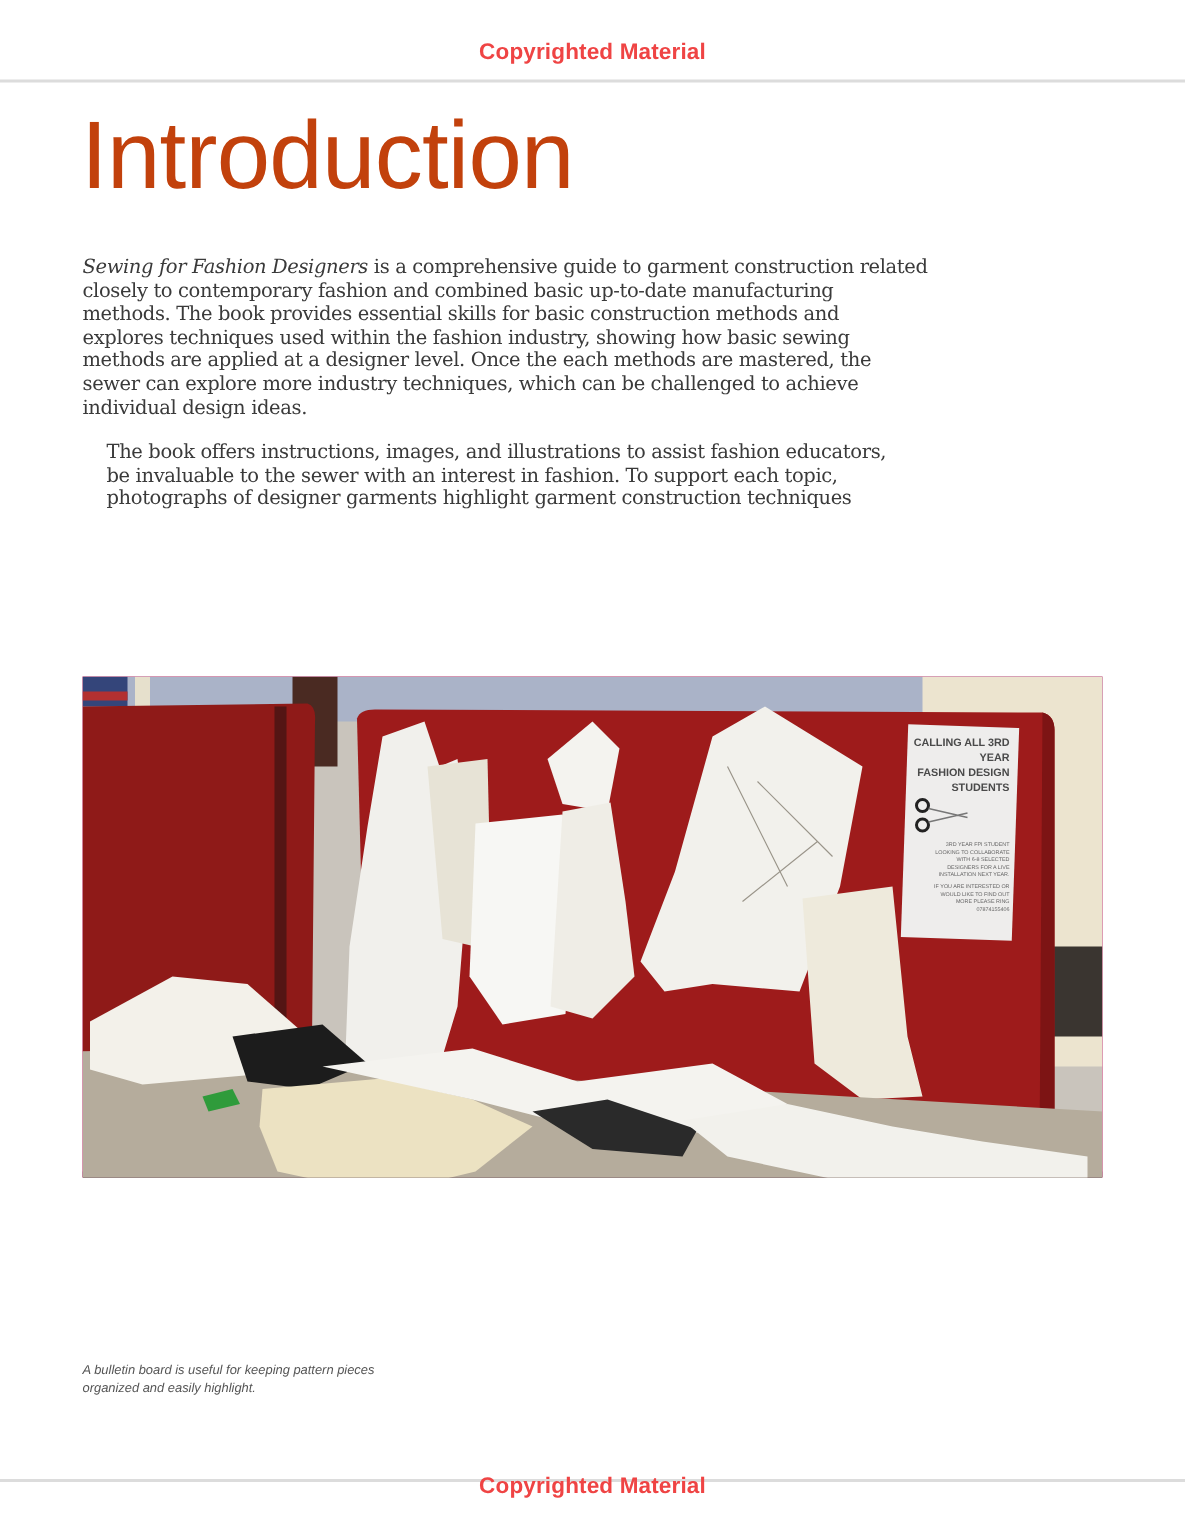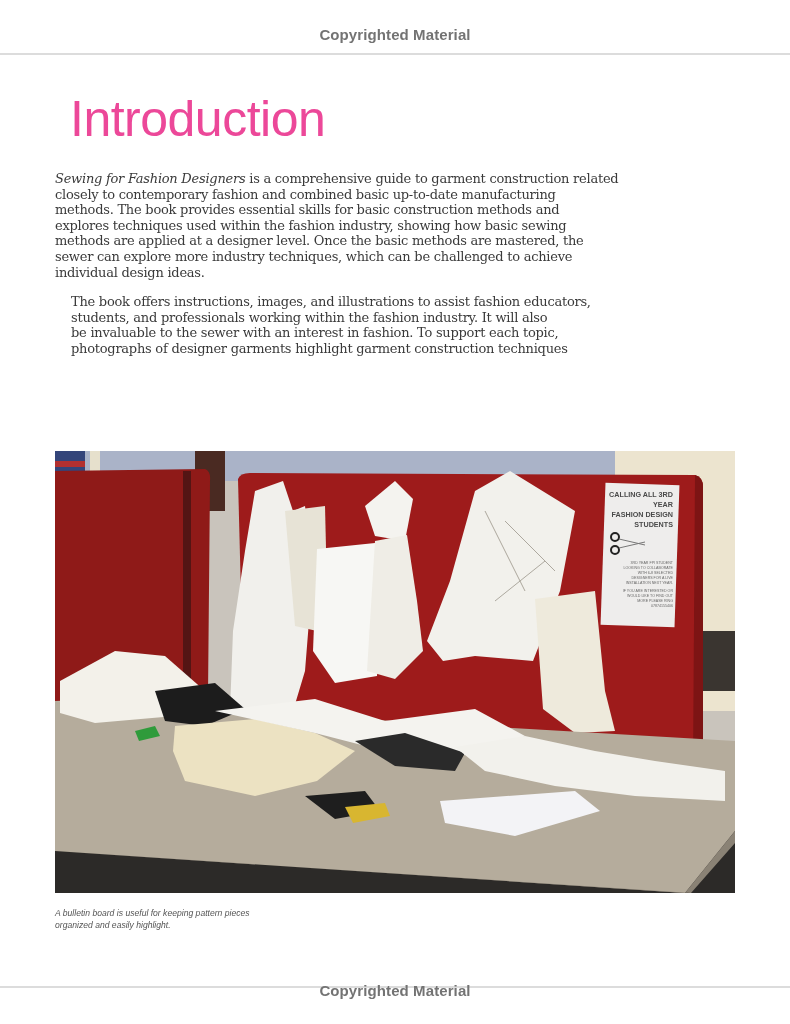--- a/index.html
+++ b/index.html
@@ -1,42 +1,42 @@
 <!DOCTYPE html>
 <html><head>
 <meta charset="utf-8">
 <style>
   html, body { margin: 0; padding: 0; background: #ffffff; }
   body { width: 790px; height: 1024px; position: relative; overflow: hidden; }
   .watermark {
     position: absolute; left: 0; width: 790px; text-align: center;
     font-family: "Liberation Sans", sans-serif; font-weight: bold;
-    font-size: 15px; color: #737373; letter-spacing: 0.1px;
+    font-size: 15px; color: #ef4444; letter-spacing: 0.1px;
   }
   .wm-top { top: 26px; }
   .wm-bottom { top: 982px; }
   .rule { position: absolute; left: 0; width: 790px; height: 2px; background: #dcdcdc; }
   .rule-top { top: 53px; }
   .rule-bottom { top: 986px; }
   .page-title {
-    position: absolute; left: 54px; top: 72px; margin: 16px;
+    position: absolute; left: 54px; top: 72px; margin: 0;
     font-family: "Liberation Sans", sans-serif; font-weight: normal;
-    font-size: 50px; color: #ec4899; letter-spacing: -0.5px; line-height: 62px;
+    font-size: 64px; color: #c2410c; letter-spacing: -0.5px; line-height: 62px;
   }
   .body-text {
     position: absolute; left: 55px; width: 440px;
     font-family: "DejaVu Serif", serif; font-size: 13px; line-height: 15.6px;
     color: #3a3a3a; margin: 0; letter-spacing: -0.25px;
   }
   .p1 { top: 171px; }
   .p2 { top: 294px; margin-left: 16px; }
   .body-text .ital { font-style: italic; }
   .line { display: block; white-space: nowrap; }
   .photo {
-    position: absolute; left: 55px; top: 451px; width: 680px; height: 442px;
+    position: absolute; left: 55px; top: 451px; width: 680px; height: 334px;
     overflow: hidden; background: #be185d;
   }
   .photo svg { display: block; }
   .caption {
     position: absolute; left: 55px; top: 907px; width: 240px;
     font-family: "Liberation Sans", sans-serif; font-style: italic;
     font-size: 8.6px; line-height: 12px; color: #555555; margin: 0;
   }
 </style>
 </head>
@@ -45,28 +45,27 @@
 <div class="watermark wm-top">Copyrighted Material</div>
 <div class="rule rule-top"></div>
 
 <h1 class="page-title">Introduction</h1>
 
 <p class="body-text p1">
   <span class="line"><span class="ital">Sewing for Fashion Designers</span><span> is a comprehensive guide to garment construction related</span></span>
   <span class="line">closely to contemporary fashion and combined basic up-to-date manufacturing</span>
   <span class="line">methods. The book provides essential skills for basic construction methods and</span>
   <span class="line">explores techniques used within the fashion industry, showing how basic sewing</span>
-  <span class="line">methods are applied at a designer level. Once the basic methods are mastered, the</span>
+  <span class="line">methods are applied at a designer level. Once the each methods are mastered, the</span>
   <span class="line">sewer can explore more industry techniques, which can be challenged to achieve</span>
   <span class="line">individual design ideas.</span>
 </p>
 
 <p class="body-text p2">
   <span class="line">The book offers instructions, images, and illustrations to assist fashion educators,</span>
-  <span class="line">students, and professionals working within the fashion industry. It will also</span>
   <span class="line">be invaluable to the sewer with an interest in fashion. To support each topic,</span>
   <span class="line">photographs of designer garments highlight garment construction techniques</span>
 </p>
 
 <div class="photo" title="Red bulletin board partitions on a work table covered with pinned paper pattern pieces and fabric scraps">
   <svg width="680" height="442" viewBox="0 0 680 442" xmlns="http://www.w3.org/2000/svg">
 
     <rect x="0" y="0" width="680" height="442" fill="#c9c4bc"></rect>
     <rect x="0" y="0" width="680" height="30" fill="#aab3c8"></rect>
     <rect x="0" y="0" width="30" height="20" fill="#34457a"></rect>

